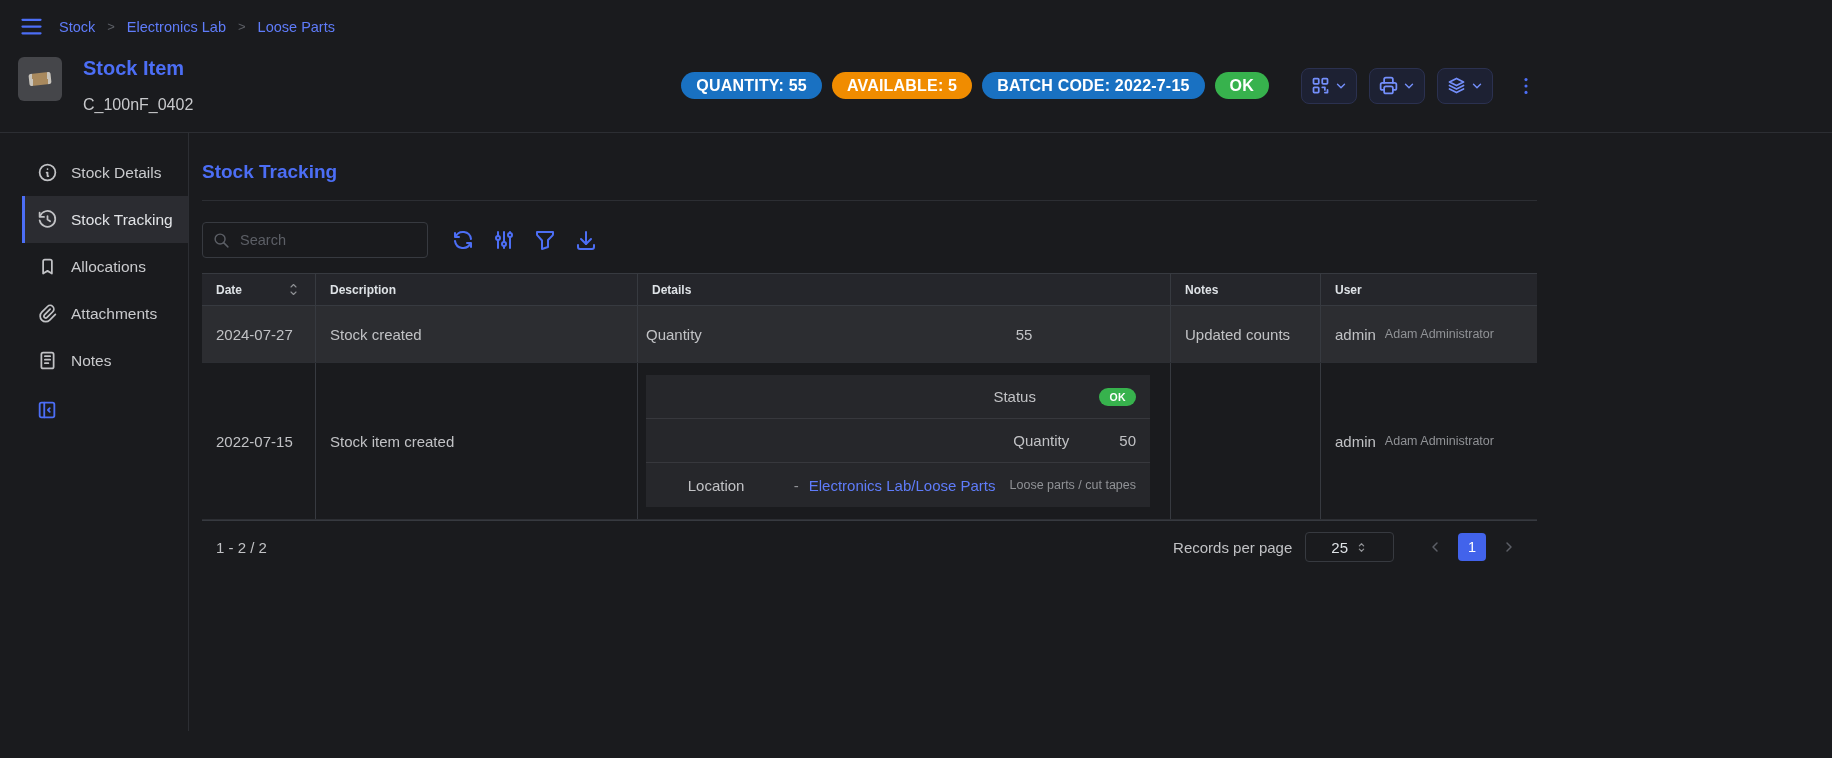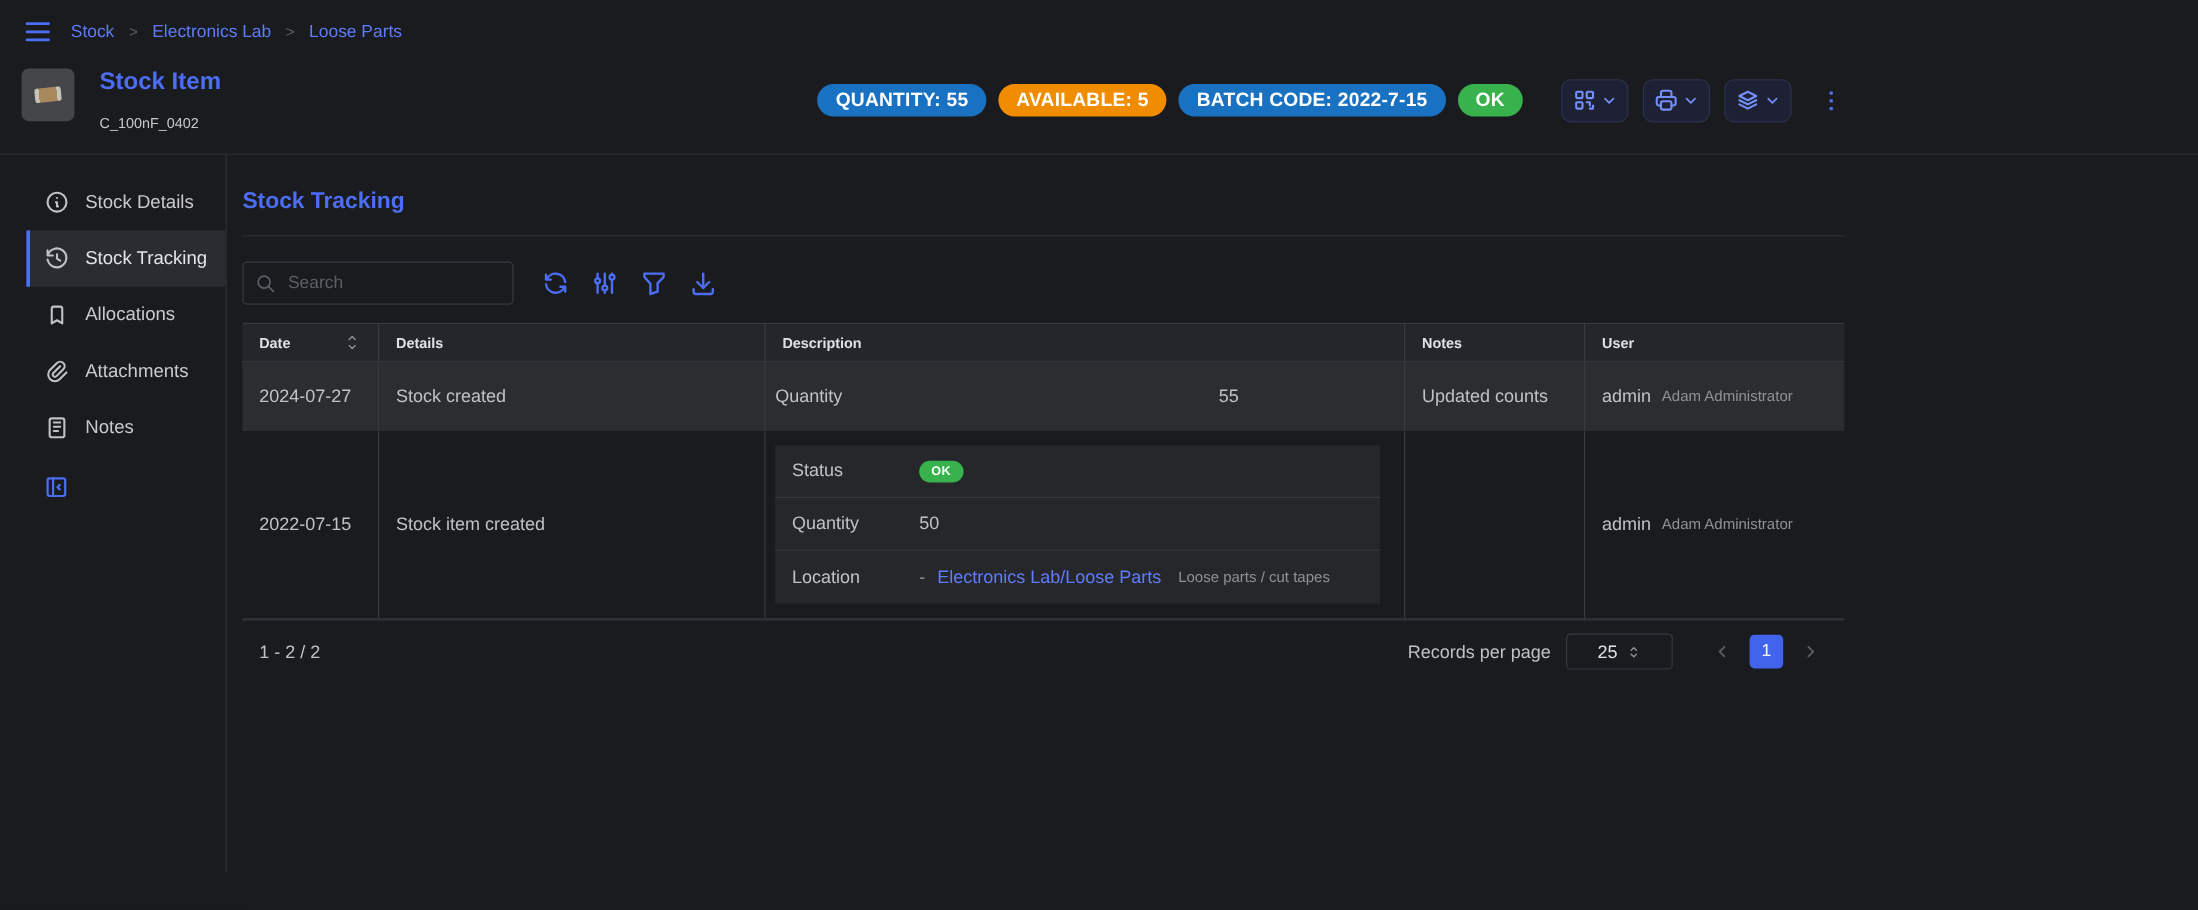--- a/index.html
+++ b/index.html
@@ -19,21 +19,21 @@
   .breadcrumb a { color:#5f7cfa; font-size:14.5px; }
   .breadcrumb .sep { color:#5c5f66; font-size:13px; }
 
   
   .header { display:flex; justify-content:space-between; align-items:center; padding:8px 295px 18px 18px; }
   .header-left { display:flex; gap:21px; align-items:flex-start; }
   .thumb { width:44px; height:44px; border-radius:6px; background:#45464a; position:relative; overflow:hidden; cursor:pointer; }
   .thumb .component { position:absolute; left:11px; top:16px; width:22px; height:12px; border-radius:2px;
     background:linear-gradient(90deg,#c8c4bc 0 16%, #a8895e 16% 84%, #c8c4bc 84%); transform:rotate(-6deg); }
   .page-title { color:#4c6ef5; font-weight:700; font-size:20px; }
-  .subtitle { margin-top:16px; color:#c8c9cc; font-size:12px; }
+  .subtitle { margin-top:16px; color:#c8c9cc; font-size:16px; }
   .header-right { display:flex; align-items:center; gap:10px; }
   .badge { height:27px; line-height:27px; padding:0 15px; border-radius:14px; color:#fff;
     font-weight:700; font-size:16px; letter-spacing:.2px; white-space:nowrap; }
   .action-btn { display:flex; align-items:center; gap:3px; height:36px; padding:0 8px; margin-left:2px;
     background:#1d2133; border:1px solid #2b3150; border-radius:8px; color:#748ffc; cursor:pointer; }
   .action-btn:first-of-type { margin-left:22px; }
   .dots { color:#4c6ef5; margin-left:12px; cursor:pointer; }
   .header-divider { height:1px; background:#2c2e33; }
 
   
@@ -68,21 +68,21 @@
   .sort-icon { margin-left:auto; color:#909296; }
   .trow { border-bottom:1px solid #2c2e33; cursor:pointer; }
   .trow.highlight { background:#2c2d31; }
   .cell { padding:14px; border-left:1px solid #373a40; display:flex; align-items:center; font-size:15px; color:#c1c2c5; }
   .cell:first-child { border-left:none; }
   .cell.details-cell { display:block; padding:12px 20px 12px 8px; }
   .kv { display:flex; width:100%; align-items:center; min-height:32px; }
   .kv .k { width:50%; }
   .kv .v { width:50%; text-align:center; }
   .dtable .drow { display:flex; align-items:center; height:44px; background:#26272b;
-    border-bottom:1px solid #37383d; padding:0 14px; }
+    border-bottom:1px solid #37383d; padding:0 14px;justify-content:flex-end; }
   .dtable .drow:last-child { border-bottom:none; }
   .dtable .k { width:106px; color:#c1c2c5; flex-shrink:0; }
   .dval { display:flex; align-items:center; gap:10px; }
   .mini-badge { background:#37b24d; color:#fff; font-size:10.5px; font-weight:700; padding:3px 10px;
     border-radius:10px; letter-spacing:.4px; }
   .loc-dash { color:#909296; }
   .loc-link { color:#5f7cfa; font-size:15px; }
   .loc-desc { color:#909296; font-size:12.5px; margin-left:4px; }
   .user-cell { gap:9px; }
   .user-full { font-size:12.5px; color:#909296; }
@@ -294,22 +294,22 @@
         <div class="thead">
           <div class="th">
             <span>Date</span>
             <span class="sort-icon">
               <svg width="15" height="15" viewBox="0 0 24 24" fill="none" stroke="currentColor" stroke-width="1.8" stroke-linecap="round" stroke-linejoin="round">
                   <path d="M8 8l4 -4l4 4"></path>
                   <path d="M8 16l4 4l4 -4"></path>
                 </svg>
             </span>
           </div>
+          <div class="th">Description</div>
           <div class="th">Details</div>
-          <div class="th">Description</div>
           <div class="th">Notes</div>
           <div class="th">User</div>
         </div>
 
         <div class="trow highlight">
           <div class="cell">2024-07-27</div>
           <div class="cell">Stock created</div>
           <div class="cell details-cell">
             <div class="kv">
               <span class="k">Quantity</span>

